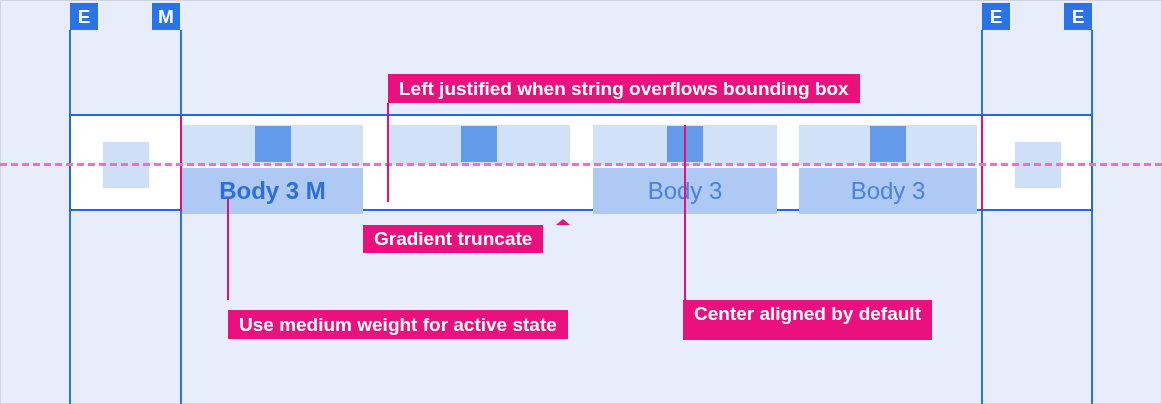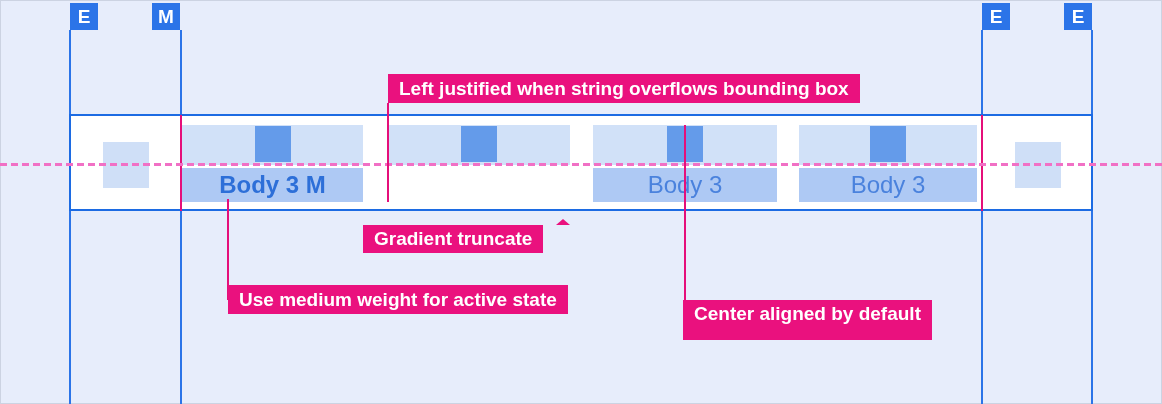--- a/index.html
+++ b/index.html
@@ -82,21 +82,21 @@
     justify-content: center;
   }
   .tab-icon {
     margin-top: 1px;
     width: 36px;
     height: 36px;
     background: #649bea;
   }
   .tab-label {
     margin-top: 3px;
-    height: 34px;
+    height: 46px;
     background: #aec9f4;
     display: flex;
     align-items: center;
     justify-content: center;
     font-size: 24px;
     color: #4a82dd;
     overflow: hidden;
     white-space: nowrap;
   }
   .tab-label.active { font-weight: 700; color: #2d6fd8; }
@@ -203,17 +203,17 @@
 
   <div class="leader" style="left:387px;top:103px;height:99px"></div>
   <div class="leader" style="left:227px;top:199px;height:101px"></div>
   <div class="leader" style="left:684px;top:125px;height:176px"></div>
 
   <div class="callout" style="left:388px;top:74px">Left justified when string overflows bounding box</div>
 
   <div class="callout" style="left:363px;top:225px;height:28px;line-height:28px">Gradient truncate</div>
   <div style="position:absolute;left:556px;top:219px;width:0;height:0;border-left:7px solid transparent;border-right:7px solid transparent;border-bottom:6px solid #ea117e;z-index:6"></div>
 
-  <div class="callout" style="left:228px;top:285px">Use medium weight for active state</div>
+  <div class="callout" style="left:228px;top:310px">Use medium weight for active state</div>
 
   <div class="callout" style="left:683px;top:300px;height:40px;line-height:28px">Center aligned by default</div>
 
 </div>
 
 </body></html>

